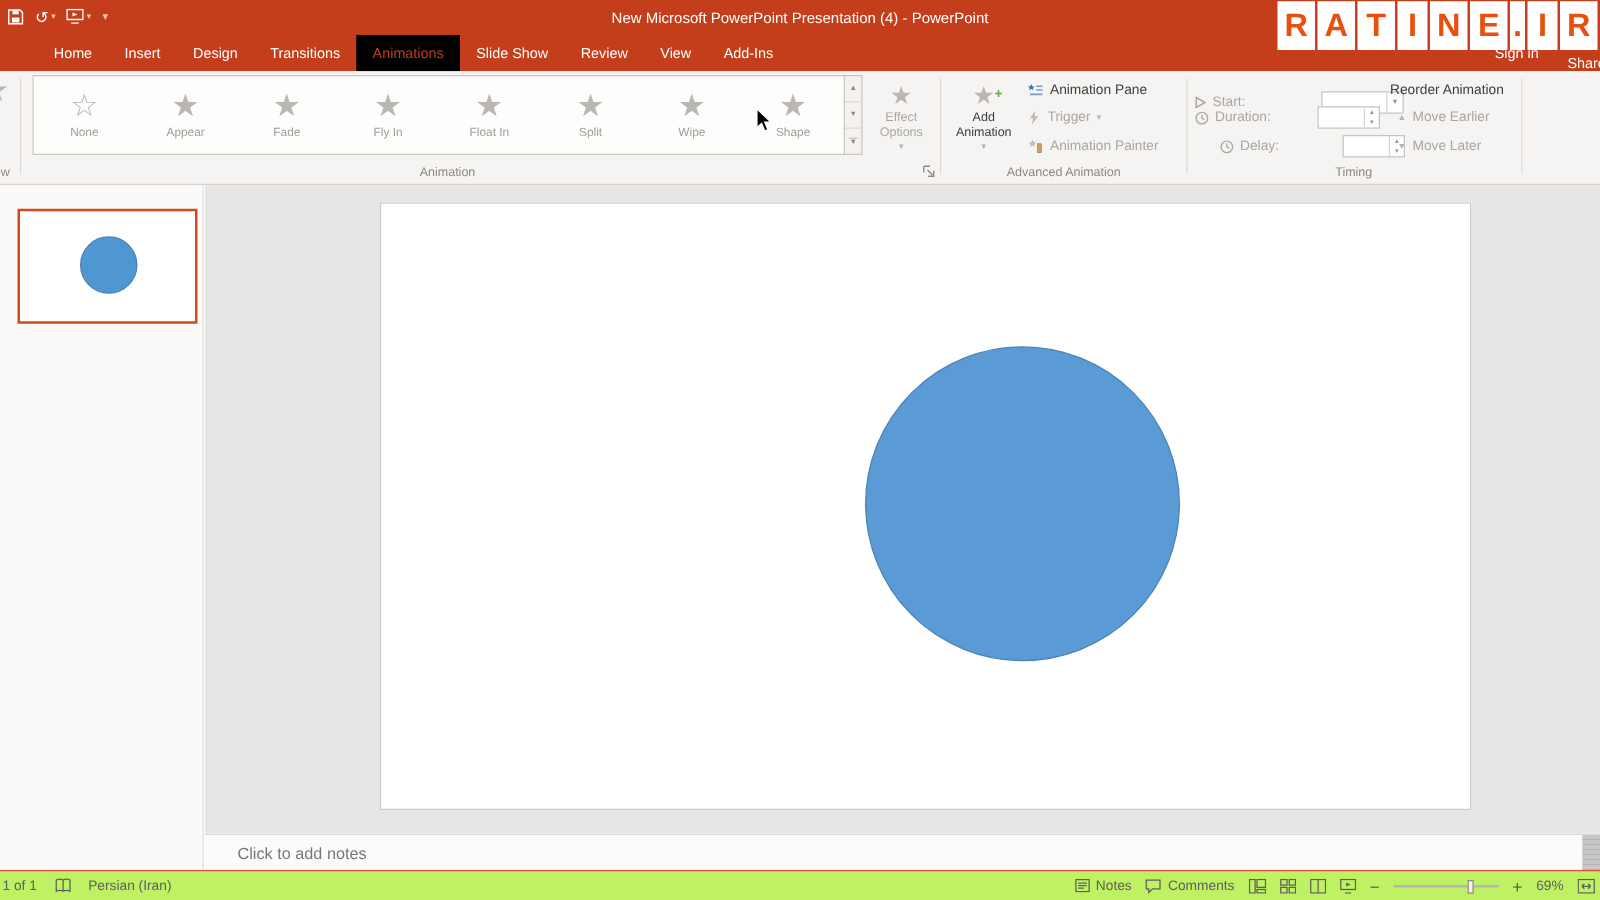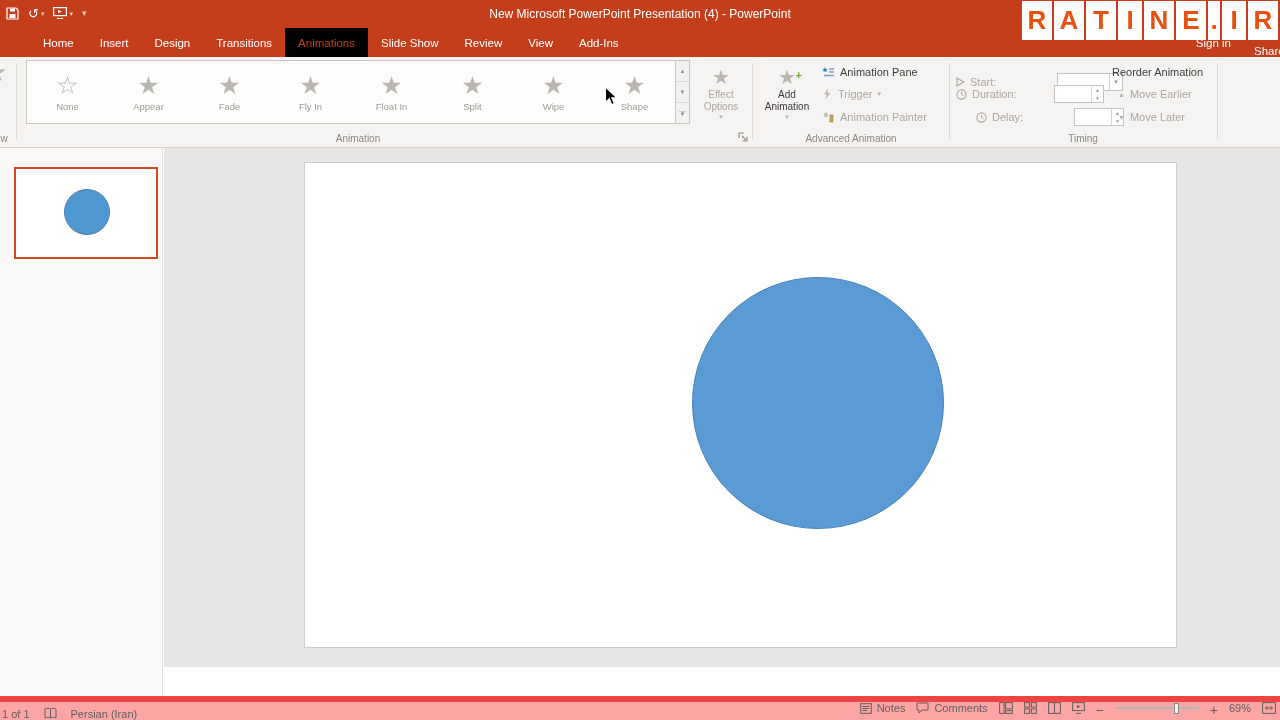--- a/index.html
+++ b/index.html
@@ -61,23 +61,23 @@
 
   .editor{position:absolute;left:164px;top:148px;width:1116px;height:519px;background:#E8E6E4}
   .slide{position:absolute;left:140px;top:14px;width:873px;height:486px;background:#fff;border:1px solid #CFCDCB}
   .shape-circle{position:absolute;left:387px;top:114px;width:252px;height:252px;border-radius:50%;background:#5B9BD5;border:1px solid #4A82B8}
 
   .notesbar{position:absolute;left:164px;top:667px;width:1116px;height:29px;background:#FCFBFA;border-top:1px solid #DCDAD8;display:flex;align-items:center}
   .notes-text{margin-left:26px;font-size:13px;color:#7A7876}
   .notes-scroll{position:absolute;right:0;top:0;width:14px;height:28px;background:#C9C7C5;background-image:repeating-linear-gradient(#C9C7C5 0 3px,#B5B3B1 3px 4px)}
 
   
-  .statusbar{position:absolute;left:0;top:696px;width:100%;height:24px;background:#fca5a5;border-top:6px solid #ef4444;font-size:11px;color:#605E5C}
+  .statusbar{position:absolute;left:0;top:696px;width:100%;height:24px;background:#bef264;border-top:1px solid #ef4444;font-size:11px;color:#605E5C}
   .sb-left{position:absolute;left:2px;top:0;height:23px;display:flex;align-items:center;gap:14px;white-space:nowrap}
-  .sb-right{position:absolute;right:4px;top:0;height:23px;display:flex;align-items:flex-start;gap:11px;white-space:nowrap}
+  .sb-right{position:absolute;right:4px;top:0;height:23px;display:flex;align-items:center;gap:11px;white-space:nowrap}
   .sb-btn{display:flex;align-items:center;gap:5px}
   .zoom-slider{width:84px;height:12px;position:relative;display:flex;align-items:center}
   .zoom-track{width:100%;height:2px;background:#B8B6B4}
   .zoom-thumb{position:absolute;left:70%;top:1px;width:5px;height:11px;background:#F2F1F0;border:1px solid #8A8886}
   svg{display:block}
 </style>
 </head>
 <body>
 
 <div class="app">
@@ -310,20 +310,24 @@
       <div class="thumb-circle"></div>
     </div>
   </div>
 
   <div class="editor">
     <div class="slide">
       <div class="shape-circle"></div>
     </div>
   </div>
 
+  <div class="notesbar">
+    <span class="notes-text">Click to add notes</span>
+    <div class="notes-scroll"></div>
+  </div>
 
   <div class="statusbar">
     <div class="sb-left">
       <span>1 of 1</span>
       <svg width="13" height="13" viewBox="0 0 13 13">
           <path d="M1,2 c2,-1 4,-1 5.5,0 c1.5,-1 3.5,-1 5.5,0 v9 c-2,-1 -4,-1 -5.5,0 c-1.5,-1 -3.5,-1 -5.5,0 Z" fill="none" stroke="#605E5C" stroke-width="1"></path>
           <path d="M6.5,2 v9" stroke="#605E5C" stroke-width="1"></path>
         </svg>
       <span>Persian (Iran)</span>
     </div>

